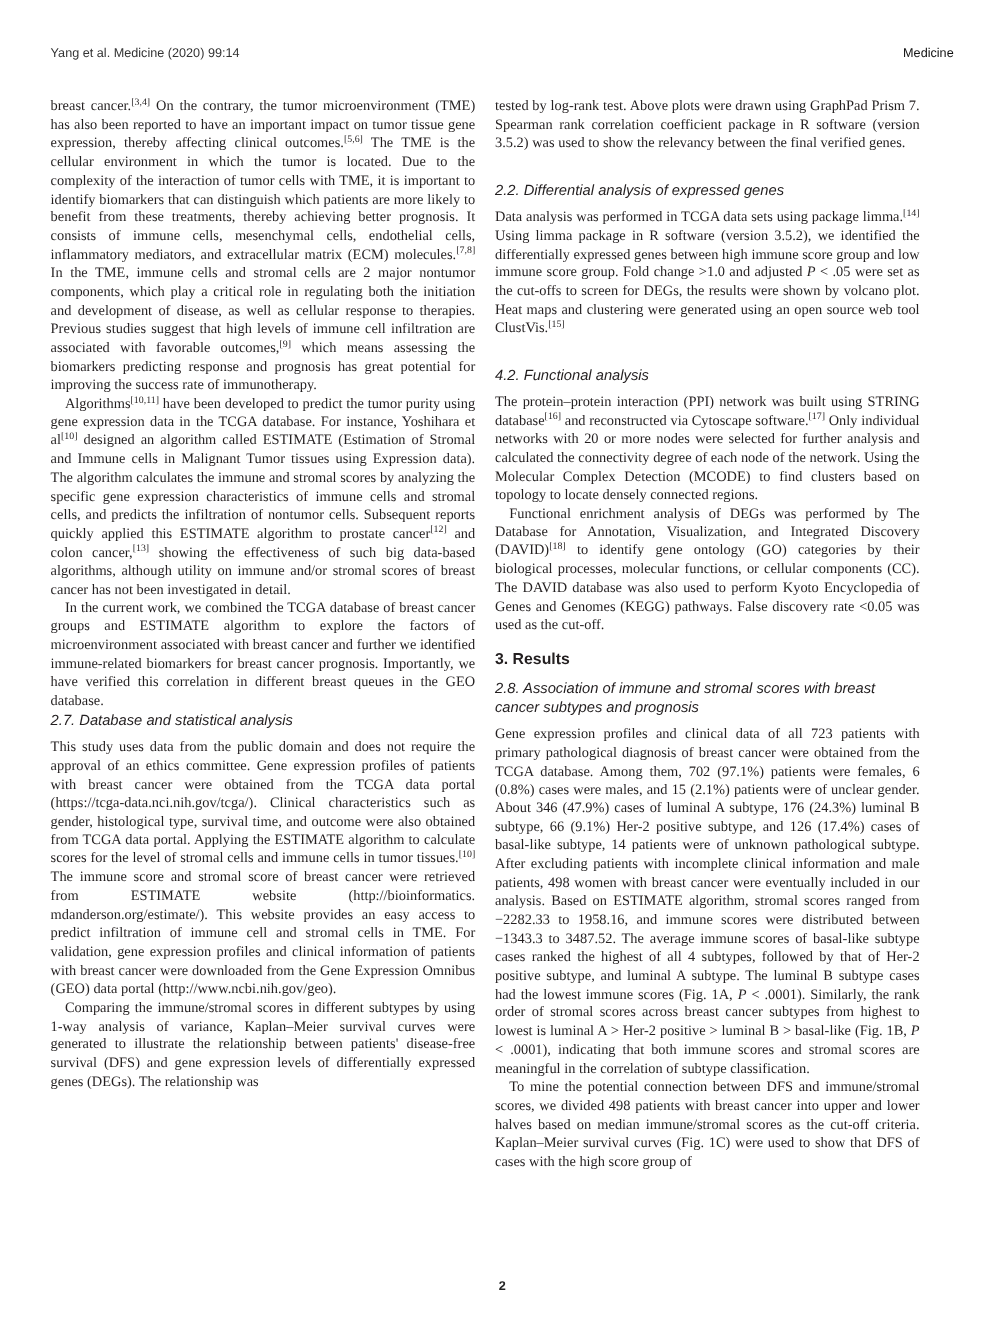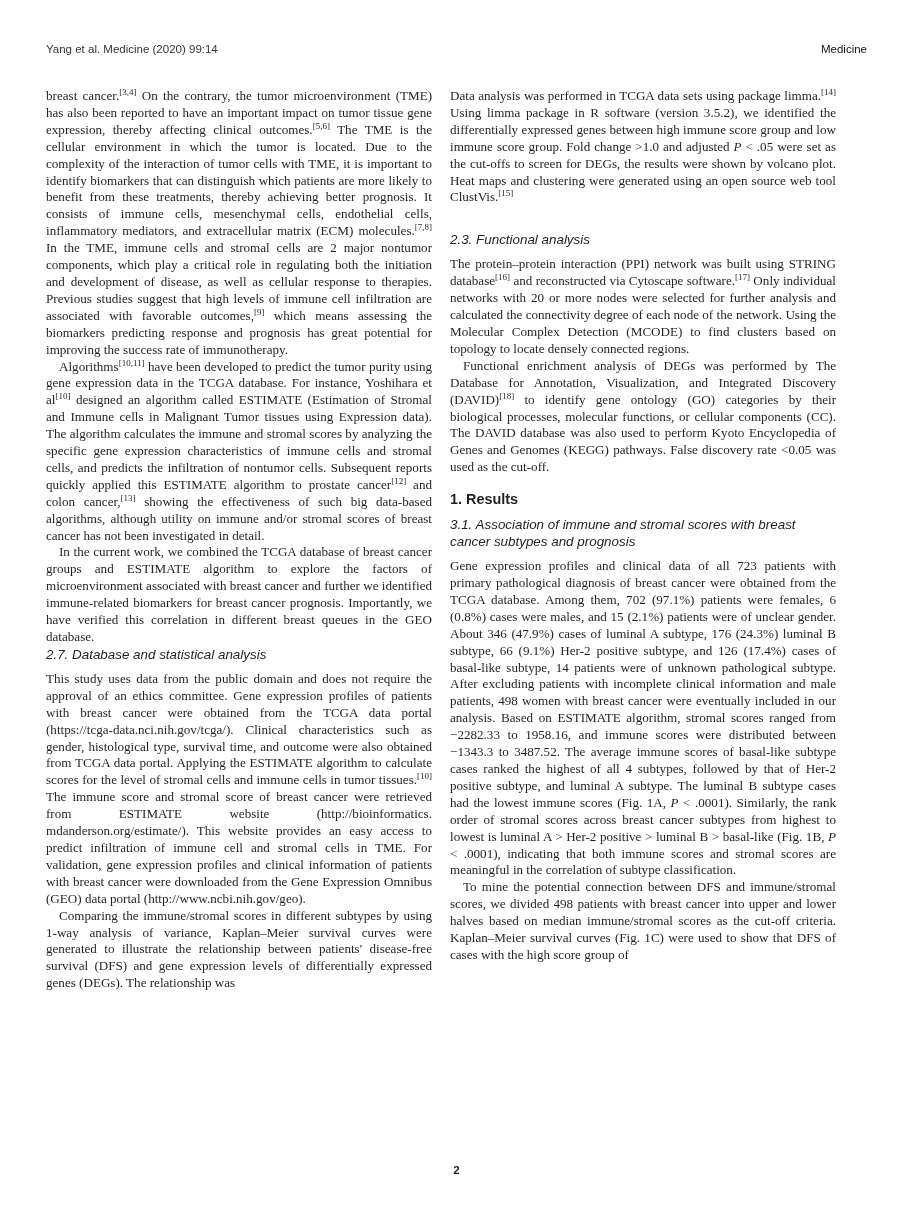--- a/index.html
+++ b/index.html
@@ -42,28 +42,30 @@
   <p class="indent">In the current work, we combined the TCGA database of breast cancer groups and ESTIMATE algorithm to explore the factors of microenvironment associated with breast cancer and further we identified immune-related biomarkers for breast cancer prognosis. Importantly, we have verified this correlation in different breast queues in the GEO database.</p>
 
   <div class="h3">2.7. Database and statistical analysis</div>
 
   <p><span>This study uses data from the public domain and does not require the approval of an ethics committee. Gene expression profiles of patients with breast cancer were obtained from the TCGA data portal (https://tcga-data.nci.nih.gov/tcga/). Clinical characteristics such as gender, histological type, survival time, and outcome were also obtained from TCGA data portal. Applying the ESTIMATE algorithm to calculate scores for the level of stromal cells and immune cells in tumor tissues.</span><sup>[10]</sup><span> The immune score and stromal score of breast cancer were retrieved from ESTIMATE website (http://bioinformatics. mdanderson.org/estimate/). This website provides an easy access to predict infiltration of immune cell and stromal cells in TME. For validation, gene expression profiles and clinical information of patients with breast cancer were downloaded from the Gene Expression Omnibus (GEO) data portal (http://www.ncbi.nih.gov/geo).</span></p>
 
   <p class="indent">Comparing the immune/stromal scores in different subtypes by using 1-way analysis of variance, Kaplan–Meier survival curves were generated to illustrate the relationship between patients' disease-free survival (DFS) and gene expression levels of differentially expressed genes (DEGs). The relationship was</p>
 </div>
 
 <div class="col right">
+  <p>tested by log-rank test. Above plots were drawn using GraphPad Prism 7. Spearman rank correlation coefficient package in R software (version 3.5.2) was used to show the relevancy between the final verified genes.</p>
 
+  <div class="h3 gap">2.2. Differential analysis of expressed genes</div>
   <p><span>Data analysis was performed in TCGA data sets using package limma.</span><sup>[14]</sup><span> Using limma package in R software (version 3.5.2), we identified the differentially expressed genes between high immune score group and low immune score group. Fold change &gt;1.0 and adjusted </span><i class="var">P</i><span> &lt; .05 were set as the cut-offs to screen for DEGs, the results were shown by volcano plot. Heat maps and clustering were generated using an open source web tool ClustVis.</span><sup>[15]</sup></p>
 
-  <div class="h3 gap">2.3. Functional analysis</div>
+  <div class="h3 gap">4.2. Functional analysis</div>
   <p><span>The protein–protein interaction (PPI) network was built using STRING database</span><sup>[16]</sup><span> and reconstructed via Cytoscape software.</span><sup>[17]</sup><span> Only individual networks with 20 or more nodes were selected for further analysis and calculated the connectivity degree of each node of the network. Using the Molecular Complex Detection (MCODE) to find clusters based on topology to locate densely connected regions.</span></p>
   <p class="indent"><span>Functional enrichment analysis of DEGs was performed by The Database for Annotation, Visualization, and Integrated Discovery (DAVID)</span><sup>[18]</sup><span> to identify gene ontology (GO) categories by their biological processes, molecular functions, or cellular components (CC). The DAVID database was also used to perform Kyoto Encyclopedia of Genes and Genomes (KEGG) pathways. False discovery rate &lt;0.05 was used as the cut-off.</span></p>
 
-  <div class="h2" style="margin-top:14px">1. Results</div>
-  <div class="h3">3.1. Association of immune and stromal scores with breast cancer subtypes and prognosis</div>
+  <div class="h2" style="margin-top:14px">3. Results</div>
+  <div class="h3">2.8. Association of immune and stromal scores with breast cancer subtypes and prognosis</div>
 
   <p><span>Gene expression profiles and clinical data of all 723 patients with primary pathological diagnosis of breast cancer were obtained from the TCGA database. Among them, 702 (97.1%) patients were females, 6 (0.8%) cases were males, and 15 (2.1%) patients were of unclear gender. About 346 (47.9%) cases of luminal A subtype, 176 (24.3%) luminal B subtype, 66 (9.1%) Her-2 positive subtype, and 126 (17.4%) cases of basal-like subtype, 14 patients were of unknown pathological subtype. After excluding patients with incomplete clinical information and male patients, 498 women with breast cancer were eventually included in our analysis. Based on ESTIMATE algorithm, stromal scores ranged from −2282.33 to 1958.16, and immune scores were distributed between −1343.3 to 3487.52. The average immune scores of basal-like subtype cases ranked the highest of all 4 subtypes, followed by that of Her-2 positive subtype, and luminal A subtype. The luminal B subtype cases had the lowest immune scores (Fig. 1A, </span><i class="var">P</i><span> &lt; .0001). Similarly, the rank order of stromal scores across breast cancer subtypes from highest to lowest is luminal A &gt; Her-2 positive &gt; luminal B &gt; basal-like (Fig. 1B, </span><i class="var">P</i><span> &lt; .0001), indicating that both immune scores and stromal scores are meaningful in the correlation of subtype classification.</span></p>
 
   <p class="indent">To mine the potential connection between DFS and immune/stromal scores, we divided 498 patients with breast cancer into upper and lower halves based on median immune/stromal scores as the cut-off criteria. Kaplan–Meier survival curves (Fig. 1C) were used to show that DFS of cases with the high score group of</p>
 </div>
 
 <div class="page-number">2</div>
 
 </body></html>

